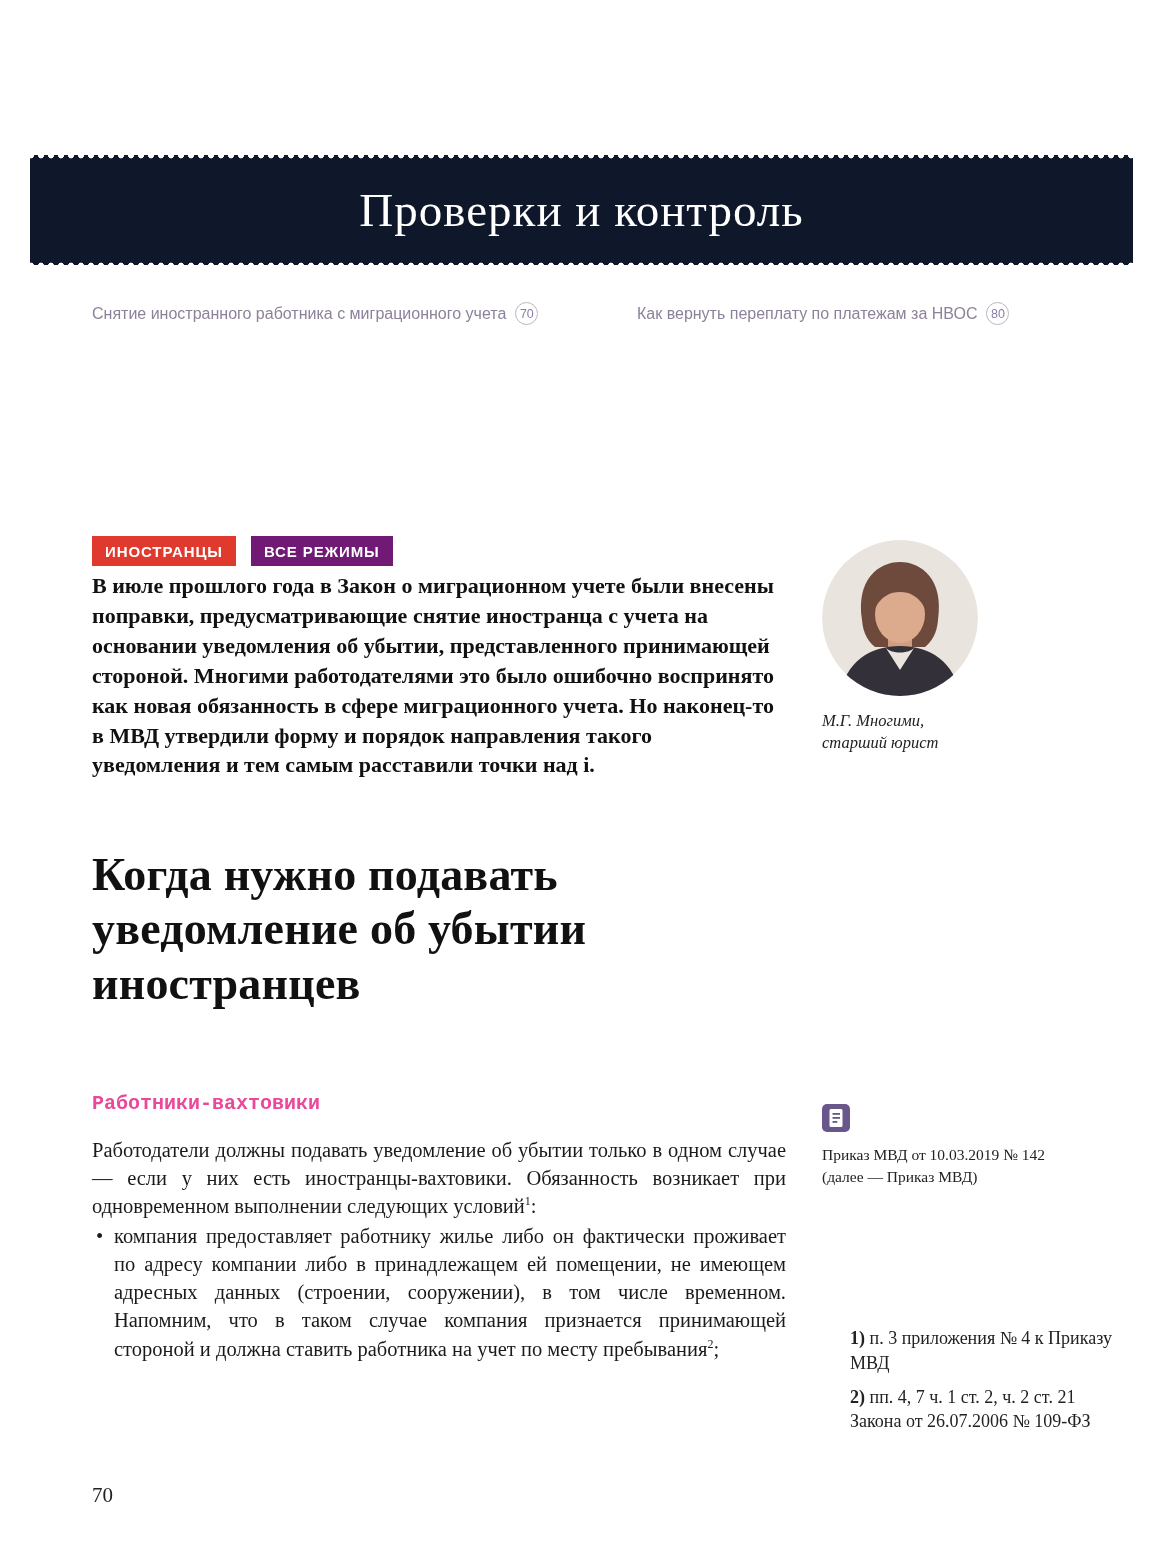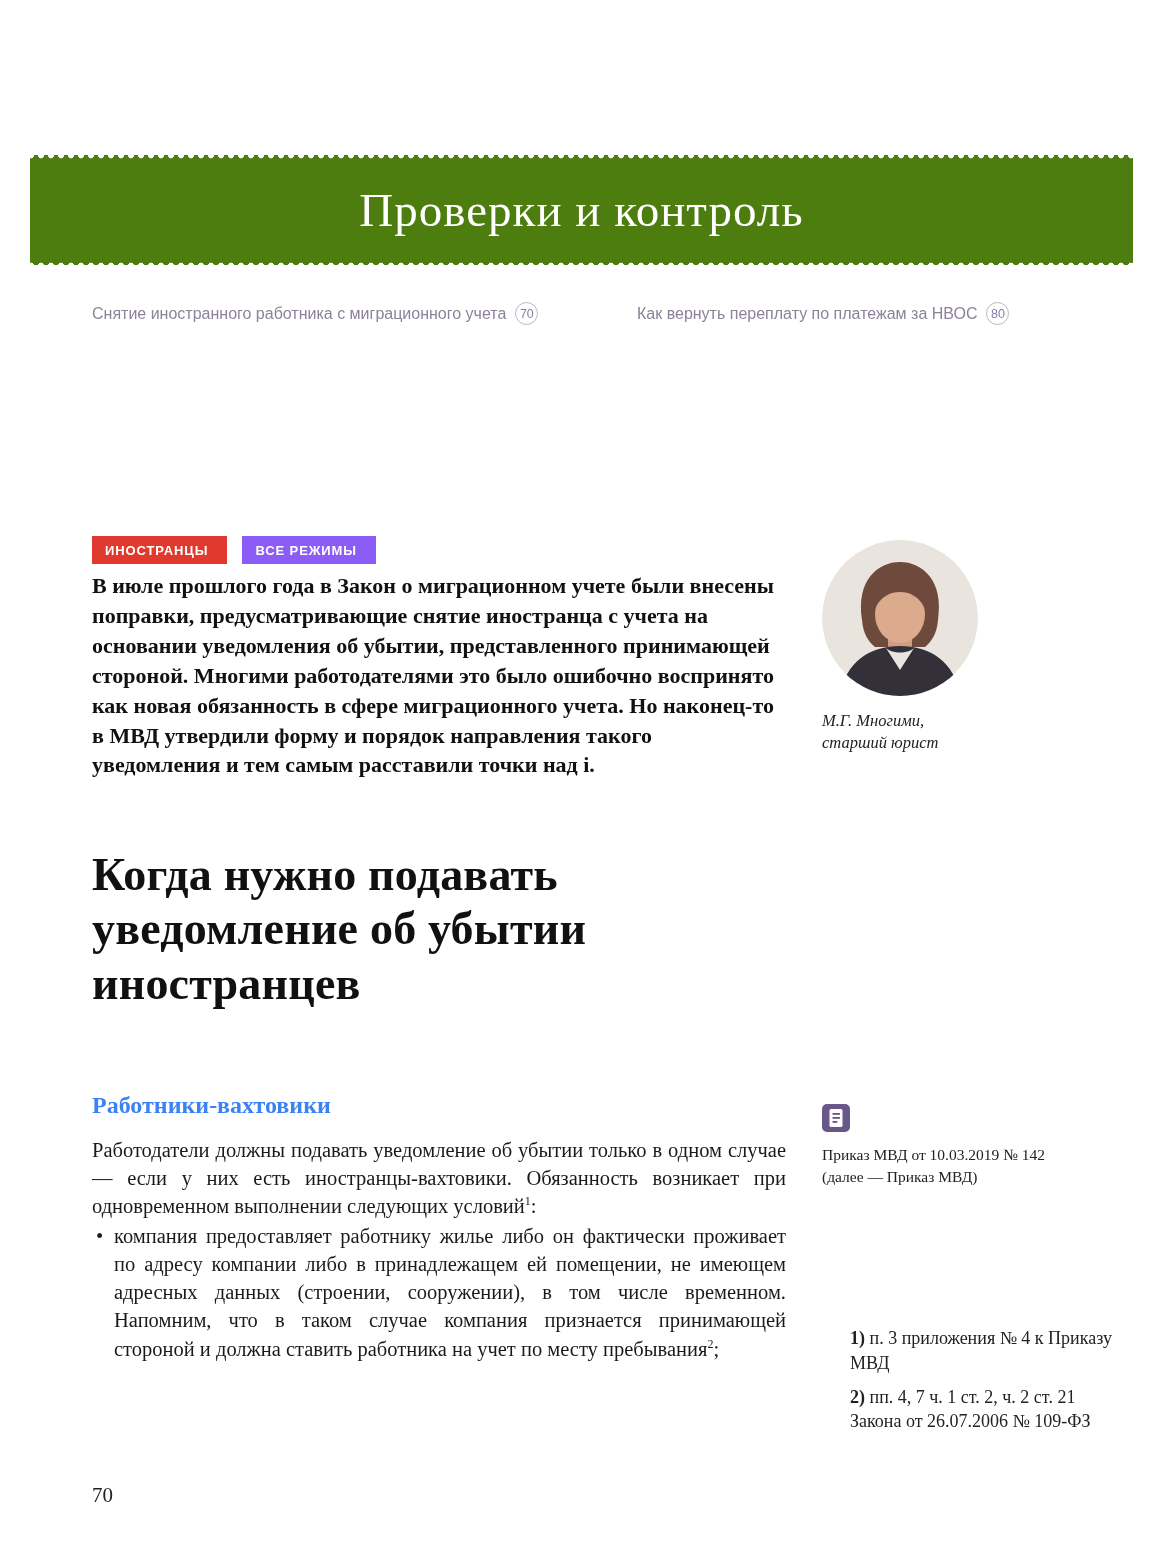--- a/index.html
+++ b/index.html
@@ -8,21 +8,21 @@
     width: 1163px; height: 1559px; position: relative;
     font-family: "Liberation Serif", serif;
     color: #1a1a1a;
     overflow: hidden;
   }
   .abs { position: absolute; }
 
   
   .banner {
     left: 30px; top: 155px; width: 1103px; height: 110px;
-    background: #4d7c0f;
+    background: #0f172a;
   }
   .banner::before, .banner::after {
     content: ""; position: absolute; left: -4px; right: -4px; height: 9px;
     background-image: radial-gradient(circle at 5px 4.5px, #ffffff 2.6px, rgba(255,255,255,0) 3.2px);
     background-size: 10px 9px; background-repeat: repeat-x;
   }
   .banner::before { top: -4.5px; }
   .banner::after  { bottom: -4.5px; }
   .banner h1 {
     width: 100%; text-align: center; line-height: 110px;
@@ -44,25 +44,25 @@
     width: 23px; height: 23px; border-radius: 50%;
     border: 1.5px solid #bcb4c8; color: #8a7ca6;
     font-family: "Liberation Sans", sans-serif; font-size: 12.5px;
     flex: 0 0 auto;
   }
 
   
   .tags { left: 92px; top: 536px; display: flex; gap: 15px; }
   .tag {
     font-family: "Liberation Sans", sans-serif;
-    font-size: 13px; font-weight: 700; letter-spacing: 0.9px;
-    color: #ffffff; padding: 7px 19px 6px 13px;
+    font-size: 15px; font-weight: 700; letter-spacing: 0.9px;
+    color: #ffffff; padding: 7px 13px 6px 13px;
   }
   .tag-red    { background: #e03a2f; }
-  .tag-purple { background: #8b5cf6; }
+  .tag-purple { background: #701a75; }
 
   
   .lead {
     left: 92px; top: 571px; width: 690px;
     font-size: 22px; font-weight: 700; line-height: 1.36; color: #111111;
   }
 
   
   .portrait {
     left: 822px; top: 540px; width: 156px; height: 156px;
@@ -76,21 +76,21 @@
   
   .headline {
     left: 92px; top: 848px; width: 720px;
     font-size: 46px; font-weight: 700; line-height: 1.18; color: #111111;
     letter-spacing: 0.2px;
   }
 
   
   .section-heading {
     left: 92px; top: 1092px;
-    font-size: 24px; font-weight: 700; color: #3b82f6;
+    font-size: 20px; font-weight: 700; color: #ec4899; font-family: Liberation Mono, monospace;
   }
   .body-text {
     left: 92px; top: 1136px; width: 694px;
     font-size: 20.5px; line-height: 1.37; text-align: justify; color: #1a1a1a;
   }
   .body-text p { margin-bottom: 2px; }
   .bullet-item { position: relative; padding-left: 22px; }
   .bullet-item::before {
     content: "\2022"; position: absolute; left: 4px; top: 0;
   }

